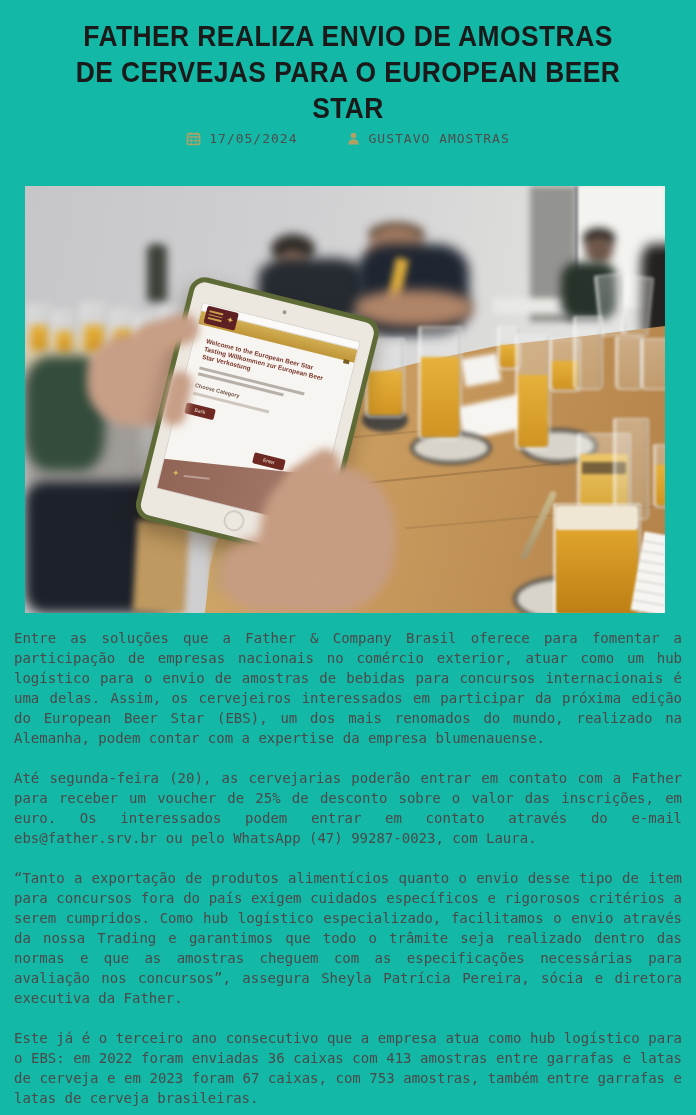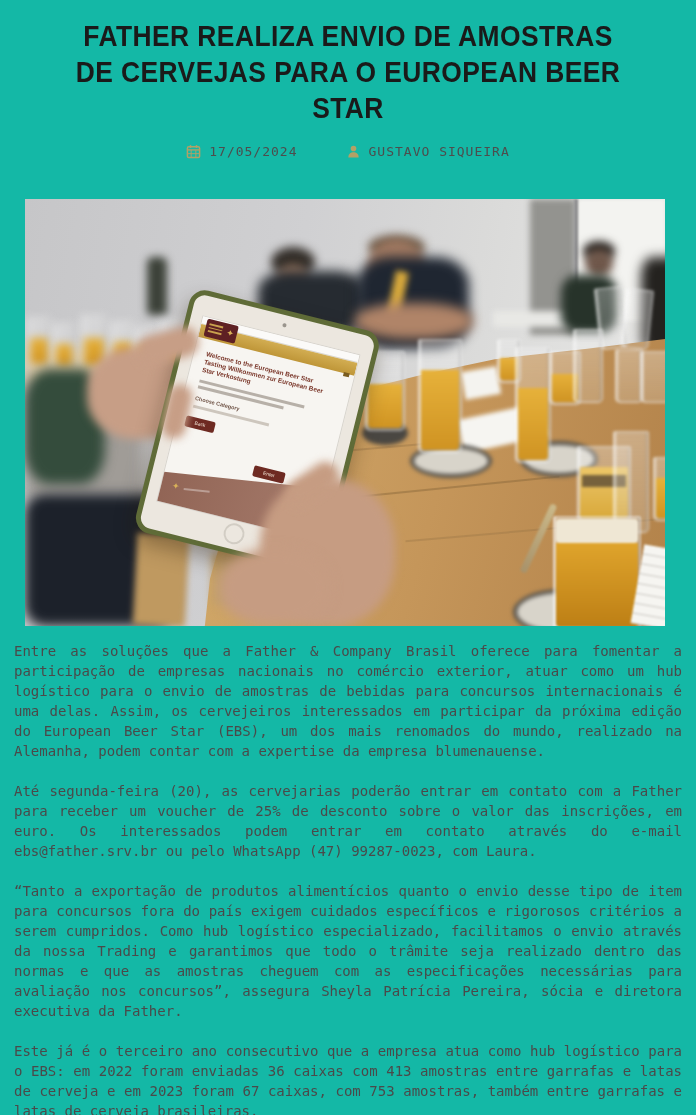--- a/index.html
+++ b/index.html
@@ -2,21 +2,21 @@
 <html><head>
 <meta charset="utf-8">
 <style>
   html,body{margin:0;padding:0;}
   .page{width:696px;height:1115px;position:relative;background:#14b8a6;overflow:hidden;
         font-family:"Liberation Sans",sans-serif;}
   
   h1{margin:18px 20px 0;text-align:center;font-weight:700;color:#1a1a1a;
      font-size:30px;line-height:36px;letter-spacing:.5px;}
   .title-line{display:block;transform:scaleX(.88);}
-  .meta{display:flex;justify-content:center;align-items:center;gap:48px;margin-top:18px;
+  .meta{display:flex;justify-content:center;align-items:center;gap:48px;margin-top:5px;
         font-family:"DejaVu Sans Mono",monospace;font-size:13px;letter-spacing:1px;color:#4d4d4d;}
   .meta-item{display:flex;align-items:center;gap:8px;}
   
   figure{margin:40px 31px 0 25px;width:640px;height:427px;position:relative;overflow:hidden;
          background:linear-gradient(100deg,#c6c6c8 0%,#d0d0d2 40%,#dadad9 65%,#e9e9e7 100%);}
   .ab{position:absolute;}
   .glass{position:absolute;border-radius:2px 2px 5px 5px;
          background:linear-gradient(180deg,rgba(246,246,246,.32),rgba(224,224,221,.22));
          border:1px solid rgba(252,252,252,.5);
          box-shadow:inset 2px 0 2px rgba(255,255,255,.55),inset -2px 0 2px rgba(150,150,150,.35);
@@ -82,21 +82,21 @@
             <line x1="10.5" y1="6.5" x2="10.5" y2="14" stroke="#b2a166" stroke-width="1"></line>
             <line x1="2" y1="10.3" x2="14" y2="10.3" stroke="#b2a166" stroke-width="1"></line>
           </svg>
         <span>17/05/2024</span>
       </span>
       <span class="meta-item">
         <svg width="15" height="15" viewBox="0 0 16 16">
             <circle cx="8" cy="4.8" r="3" fill="#b2a166"></circle>
             <path d="M2.5 14.5 C2.5 10.4 5 8.9 8 8.9 C11 8.9 13.5 10.4 13.5 14.5 Z" fill="#b2a166"></path>
           </svg>
-        <span>GUSTAVO SIQUEIRA</span>
+        <span>GUSTAVO AMOSTRAS</span>
       </span>
     </div>
   </header>
 
   <figure>
 
     <div class="ab" style="left:505px;top:0;width:46px;height:136px;background:#93938f;filter:blur(3px);"></div>
     <div class="ab" style="left:552px;top:0;width:88px;height:122px;background:#f3f3f0;filter:blur(2px);"></div>
     <div class="ab" style="left:549px;top:0;width:4px;height:128px;background:#8e8e90;filter:blur(1px);"></div>
     <div class="ab" style="left:468px;top:112px;width:92px;height:16px;background:#e8e8e5;filter:blur(3px);"></div>

